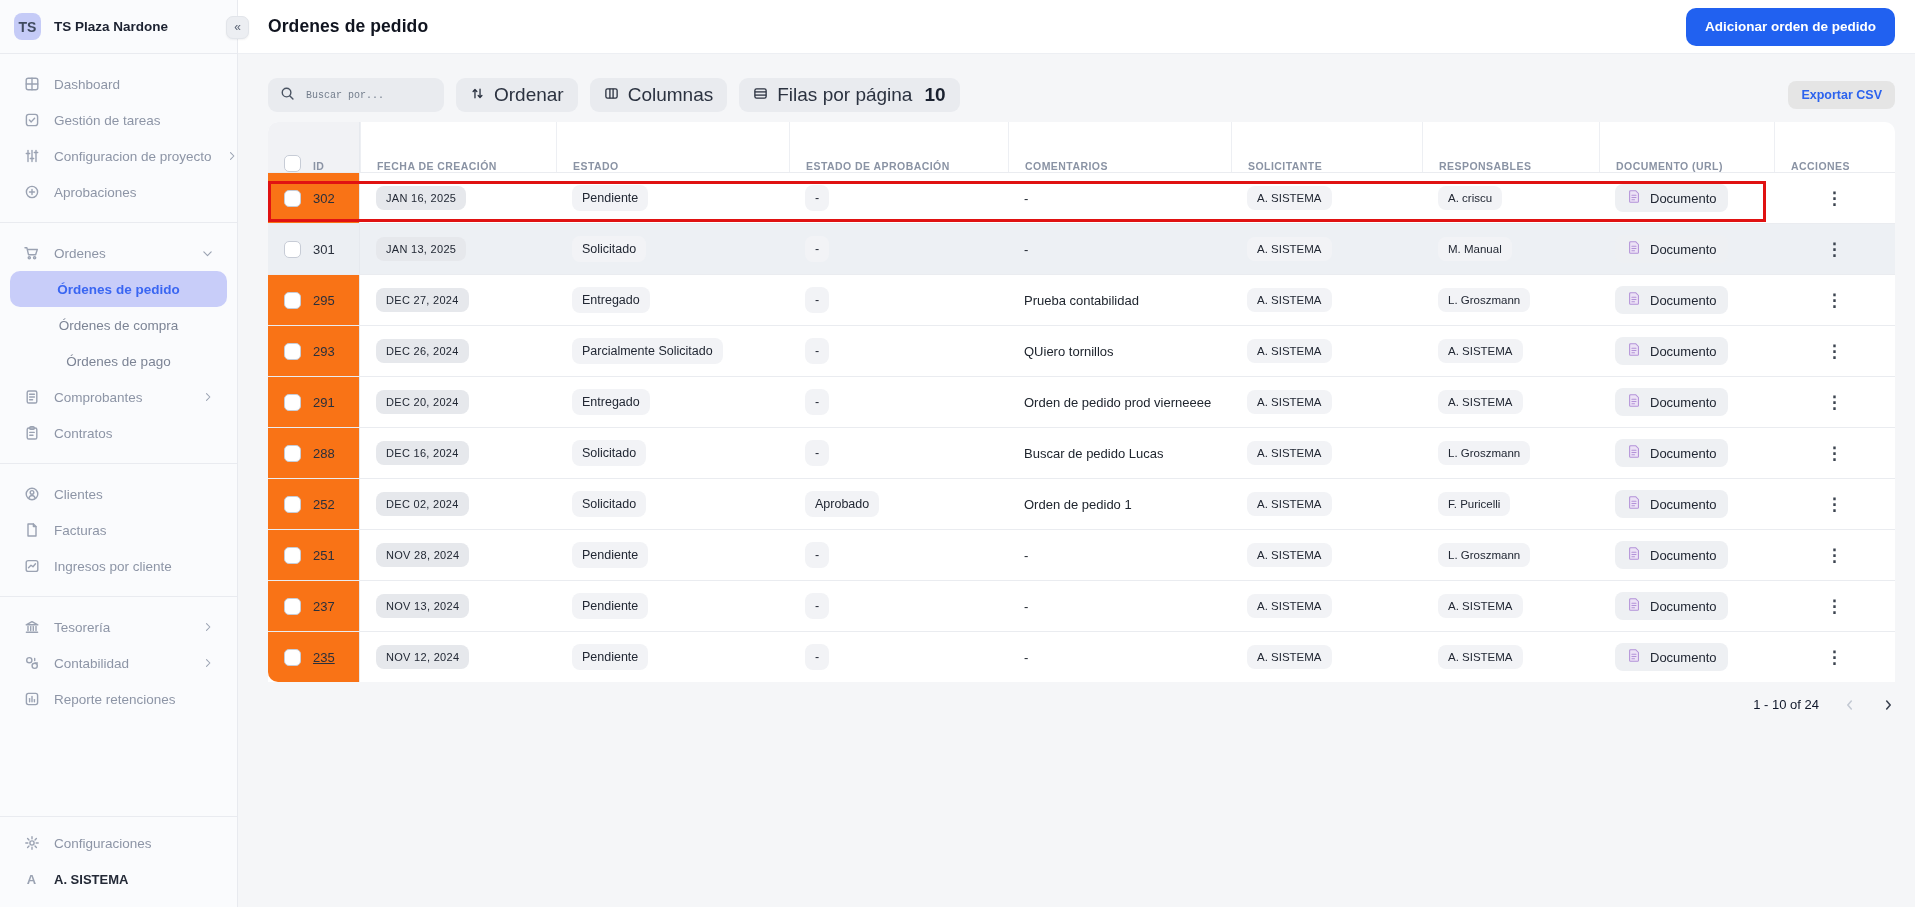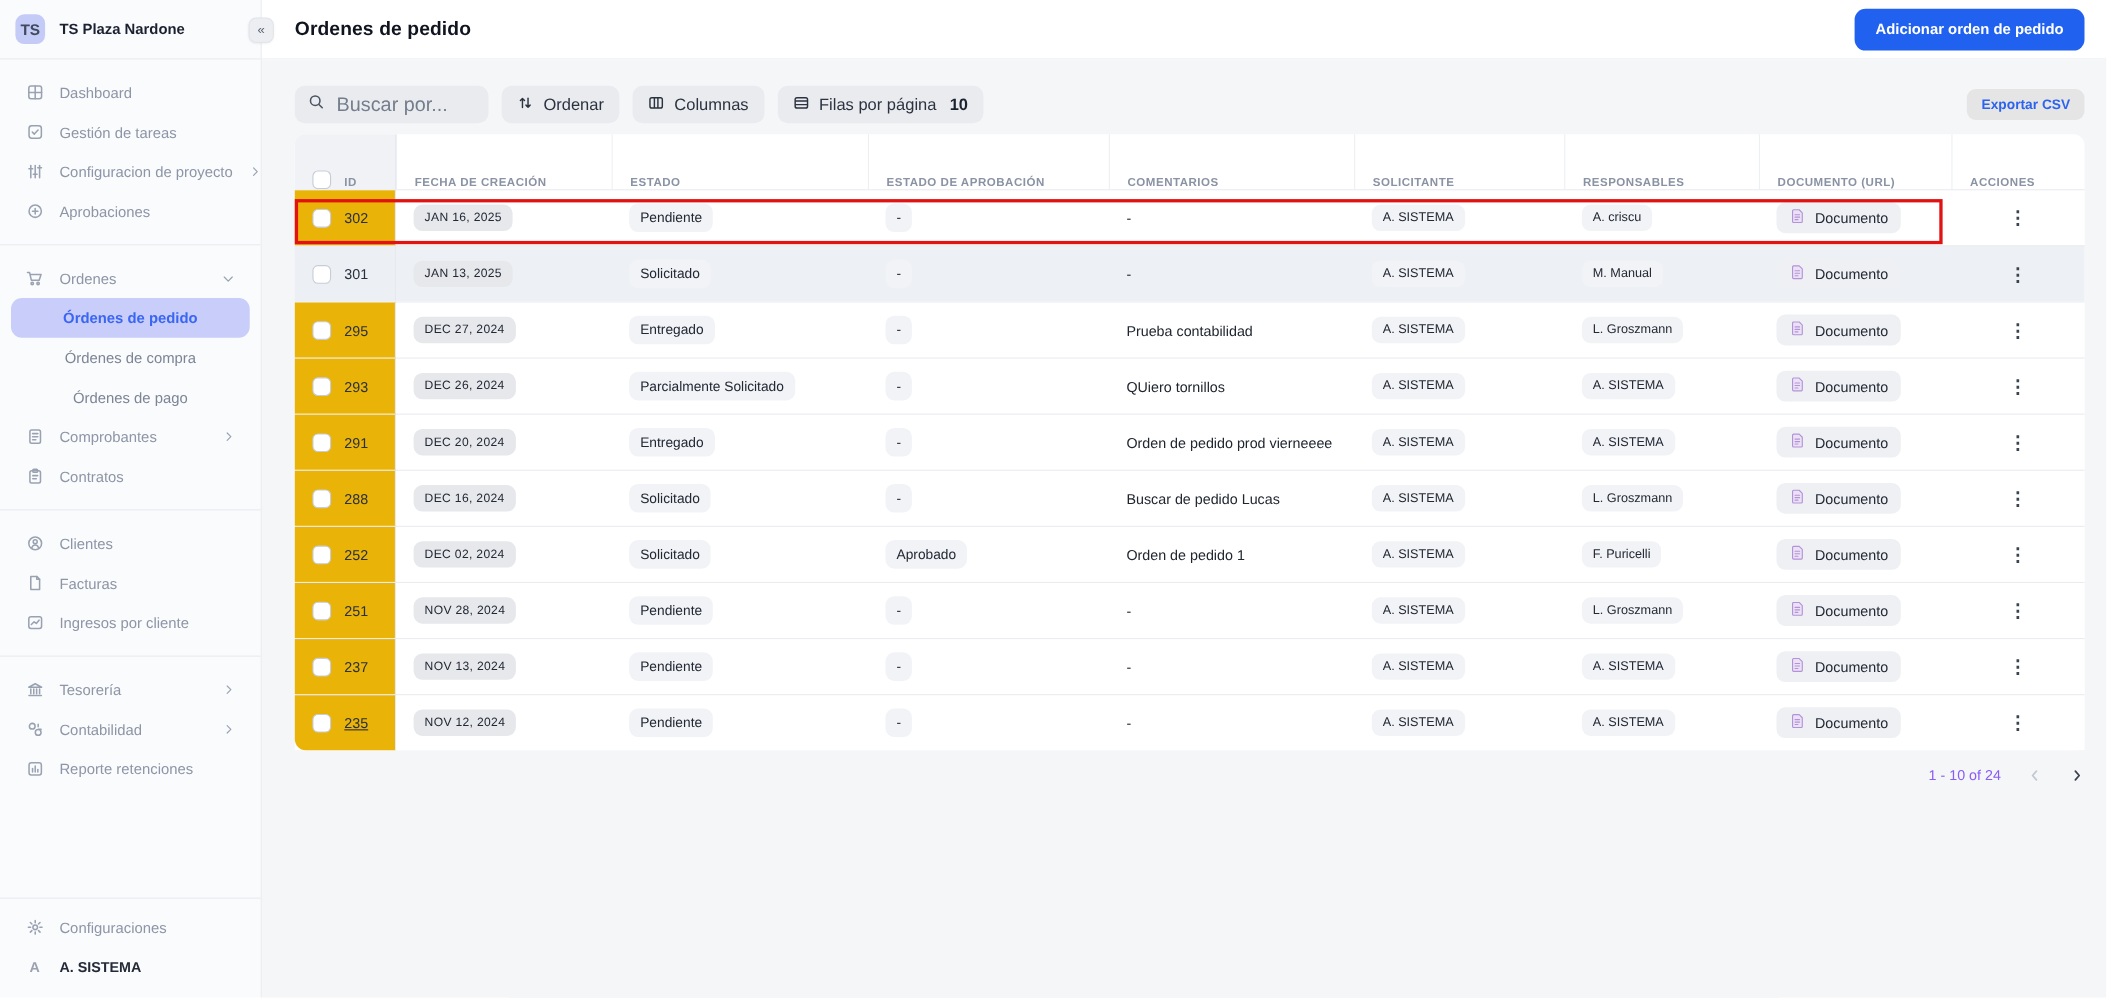--- a/index.html
+++ b/index.html
@@ -46,24 +46,24 @@
              font-family:"Liberation Sans", sans-serif; }
 
   .content { flex:1; background:#f5f6f8; padding:24px 16px 0 30px; position:relative; min-height:0; }
 
   
   .toolbar { width:1627px; height:34px; display:flex; align-items:center; gap:12px; }
   .search { width:176px; height:34px; background:#e9ebef; border-radius:9px; display:flex;
             align-items:center; gap:9px; padding:0 12px; }
   .search svg { flex-shrink:0; }
   .search input { border:none; background:transparent; outline:none; width:100%;
-                  font-size:18px; color:#0f172a; font-family:Liberation Sans, sans-serif; }
+                  font-size:10px; color:#0f172a; font-family:Liberation Mono, monospace; }
   .search input::placeholder { color:#737d8c; }
   .tbtn { height:34px; background:#e9ebef; border:none; border-radius:9px; display:flex;
-          align-items:center; gap:9px; padding:0 14px; font-size:15px; color:#2b3240;
+          align-items:center; gap:9px; padding:0 14px; font-size:19px; color:#2b3240;
           cursor:pointer; font-family:"Liberation Sans", sans-serif; white-space:nowrap; }
   .tbtn-value { font-weight:700; color:#1b2230; margin-left:3px; }
   .export-btn { margin-left:auto; height:28px; padding:0 13px; background:#e5e5e5; color:#2c63ee;
                 border:none; border-radius:8px; font-size:12.5px; font-weight:600; cursor:pointer;
                 font-family:"Liberation Sans", sans-serif; }
 
   
   .table-wrap { position:relative; width:1627px; margin-top:10px; background:#fff;
                 border-radius:10px; }
   .thead, .trow { display:grid;
@@ -72,40 +72,40 @@
   .th { display:flex; align-items:flex-end; padding:0 16px; font-size:10.5px; font-weight:700;
         color:#8a93a4; letter-spacing:.45px; text-transform:uppercase; white-space:nowrap;
         overflow:hidden; border-left:1px solid #edeff3; }
   .th:first-child { border-left:none; background:#f1f2f5; gap:12px; border-radius:10px 0 0 0;
                     border-right:1px solid #e6e9ee; }
   .trow { height:51px; border-top:1px solid #eaecf0; background:#fff; cursor:pointer; }
   .trow.shaded { background:#edf0f4; }
   .trow:last-child .td-id { border-radius:0 0 0 10px;text-decoration:underline; }
   .td { display:flex; align-items:center; padding:0 16px; font-size:13px; color:#20262f;
         white-space:nowrap; overflow:hidden; }
-  .td-id { background:#eab308; gap:12px; border-right:1px solid #e6e9ee; color:#2a303c; }
+  .td-id { background:#f97316; gap:12px; border-right:1px solid #e6e9ee; color:#2a303c; }
   .trow.shaded .td-id { background:#eceff3; }
   .checkbox { width:17px; height:17px; border:1.5px solid #c7ccd6; border-radius:5px;
               background:#fff; flex-shrink:0; cursor:pointer; }
   .pill { background:#f2f3f6; border-radius:8px; padding:6px 10px; font-size:12.5px;
           color:#222834; white-space:nowrap; }
   .pill-date { background:#e6e8ec; font-size:11px; font-weight:500; letter-spacing:.3px; }
   .pill-people { font-size:11.5px; }
   .pill-doc { display:flex; align-items:center; gap:8px; background:#eef0f3;
               padding:5px 12px; font-size:13px; cursor:pointer; }
   .td-actions { justify-content:center; }
   .dots { font-size:17px; font-weight:700; color:#3c4450; cursor:pointer; line-height:1; }
 
   .annotation-box { position:absolute; left:0px; top:59px; width:1498px; height:41px;
                     border:3px solid #e01212; pointer-events:none; z-index:5; }
 
   
   .pager { width:1627px; margin-top:15px; display:flex; justify-content:flex-end;
            align-items:center; gap:24px; }
-  .pager-label { font-size:13px; color:#8b5cf6; }
+  .pager-label { font-size:13px; color:#0f172a; }
   .pager-btn { background:none; border:none; padding:0; cursor:pointer; display:flex;
                align-items:center; }
 </style>
 </head>
 <body>
 
 <div class="app">
 
   <aside class="sidebar">
     <div class="ws">

